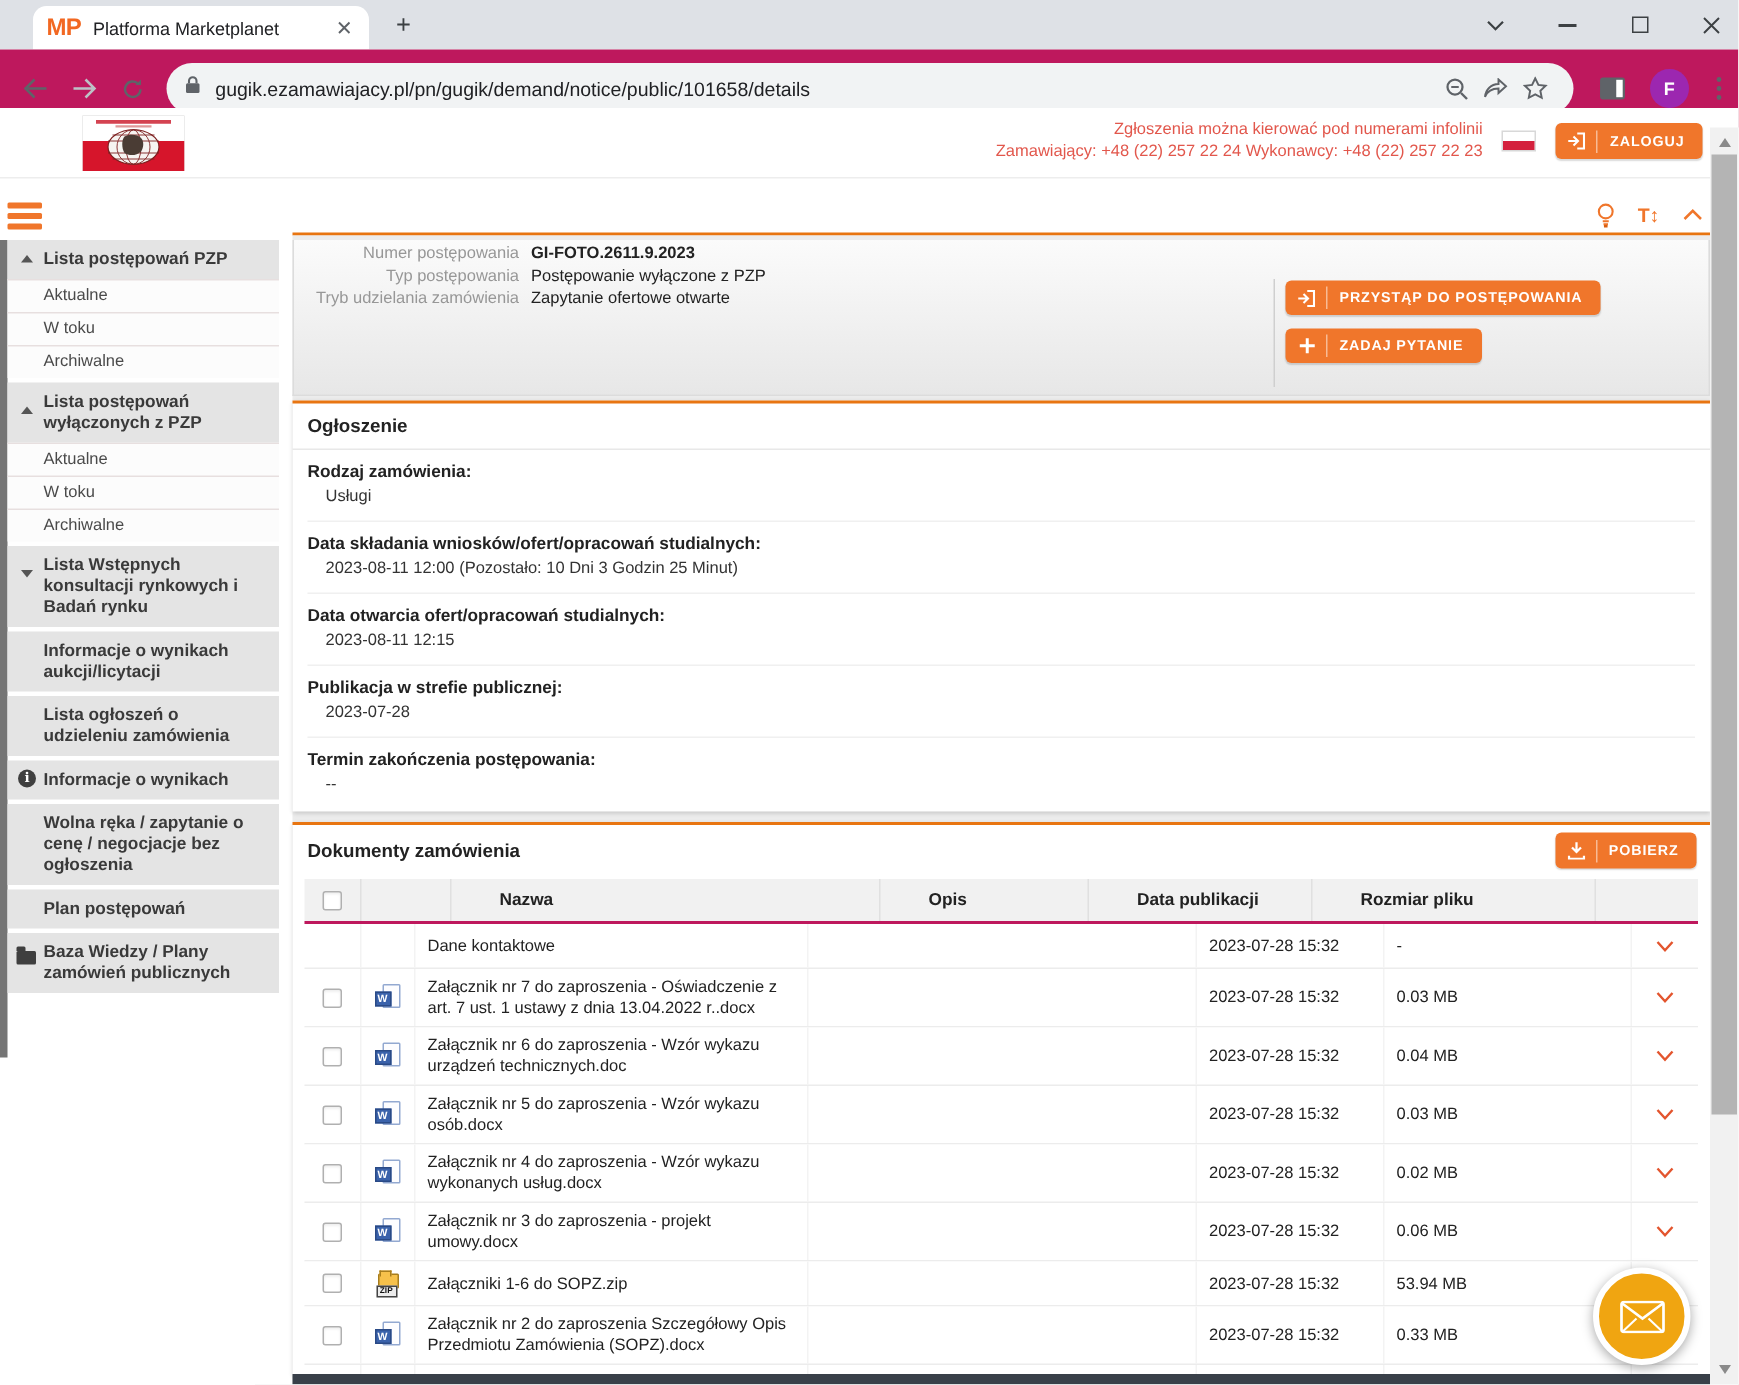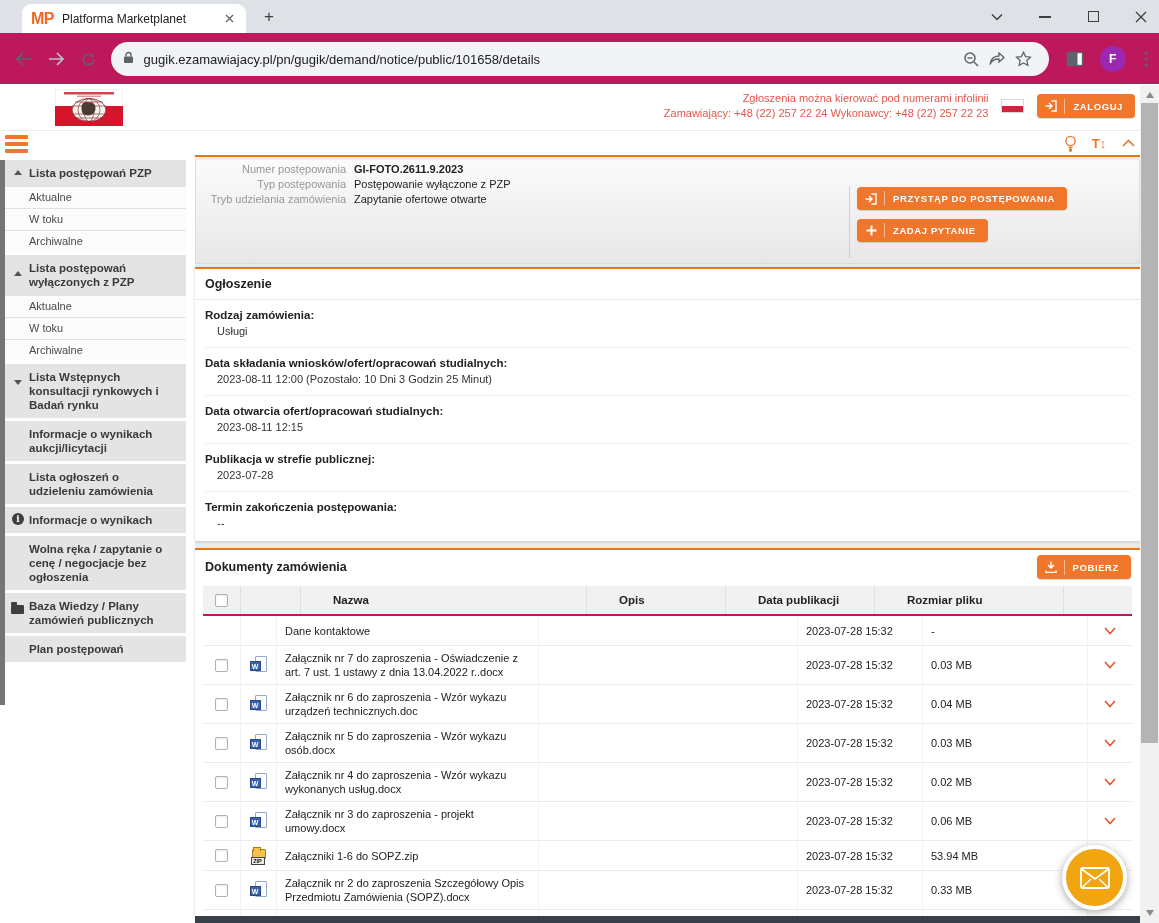--- a/index.html
+++ b/index.html
@@ -20,21 +20,21 @@
   .wbtn .box{width:11px;height:11px;border:1.5px solid #3c4043;}
 
   .addressbar{position:absolute;left:0;top:33px;width:1159px;height:52px;background:#be185d;display:flex;align-items:center;}
   .nav-ic{width:24px;height:24px;display:flex;align-items:center;justify-content:center;cursor:pointer;}
   .url-pill{height:34px;background:#f1f3f4;border-radius:17px;display:flex;align-items:center;padding:0 12px;flex:0 0 auto;width:938px;margin-left:10px;}
   .url-text{font-size:13px;color:#202124;flex:1;margin-left:10px;white-space:nowrap;overflow:hidden;}
   .pill-ic{width:26px;height:26px;display:flex;align-items:center;justify-content:center;cursor:pointer;}
   .avatar{width:26px;height:26px;border-radius:50%;background:#9c27b0;color:#fff;font-size:12px;font-weight:bold;display:flex;align-items:center;justify-content:center;cursor:pointer;}
 
   
-  .siteheader{position:absolute;left:0;top:84px;width:1159px;height:47px;background:#fff;border-bottom:1px solid #ededed;}
+  .siteheader{position:absolute;left:0;top:72px;width:1159px;height:47px;background:#fff;border-bottom:1px solid #ededed;}
   .logo{position:absolute;left:55px;top:5px;width:68px;height:37px;cursor:pointer;}
   .head-right{position:absolute;right:24px;top:7px;display:flex;align-items:center;gap:13px;}
   .infoline{text-align:right;font-size:11px;line-height:15px;color:#e2574c;}
   .flag{width:23px;height:14px;border:1px solid #d8d8d8;display:inline-block;position:relative;background:#fff;}
   .flag::after{content:"";position:absolute;left:0;bottom:0;width:100%;height:50%;background:#d4213d;}
 
   .toolbar{position:absolute;left:0;top:132px;width:1159px;height:26px;background:#fff;}
   .hamburger{position:absolute;left:5px;top:3px;width:23px;height:18px;display:flex;flex-direction:column;justify-content:space-between;cursor:pointer;}
   .hamburger span{height:4px;background:#f0762b;border-radius:1px;}
   .tb-icons{position:absolute;right:22px;top:2px;display:flex;align-items:center;gap:11px;color:#f0762b;}
@@ -300,25 +300,25 @@
       <span class="tri down mid"></span>
       <span>Lista Wstępnych konsultacji rynkowych i Badań rynku</span>
     </div>
     <div class="sitem">Informacje o wynikach aukcji/licytacji</div>
     <div class="sitem">Lista ogłoszeń o udzieleniu zamówienia</div>
     <div class="sitem">
       <span class="info-ic">i</span>
       <span>Informacje o wynikach</span>
     </div>
     <div class="sitem">Wolna ręka / zapytanie o cenę / negocjacje bez ogłoszenia</div>
+    <div class="sitem">Plan postępowań</div>
     <div class="sitem">
       <span class="folder-ic"></span>
       <span>Baza Wiedzy / Plany zamówień publicznych</span>
     </div>
-    <div class="sitem">Plan postępowań</div>
   </nav>
 
   <div class="content-bg"></div>
 
   <section class="panel p-head">
     <div class="meta-row">
       <span class="ml">Numer postępowania</span>
       <span class="mv bold">GI-FOTO.2611.9.2023</span>
     </div>
     <div class="meta-row">

